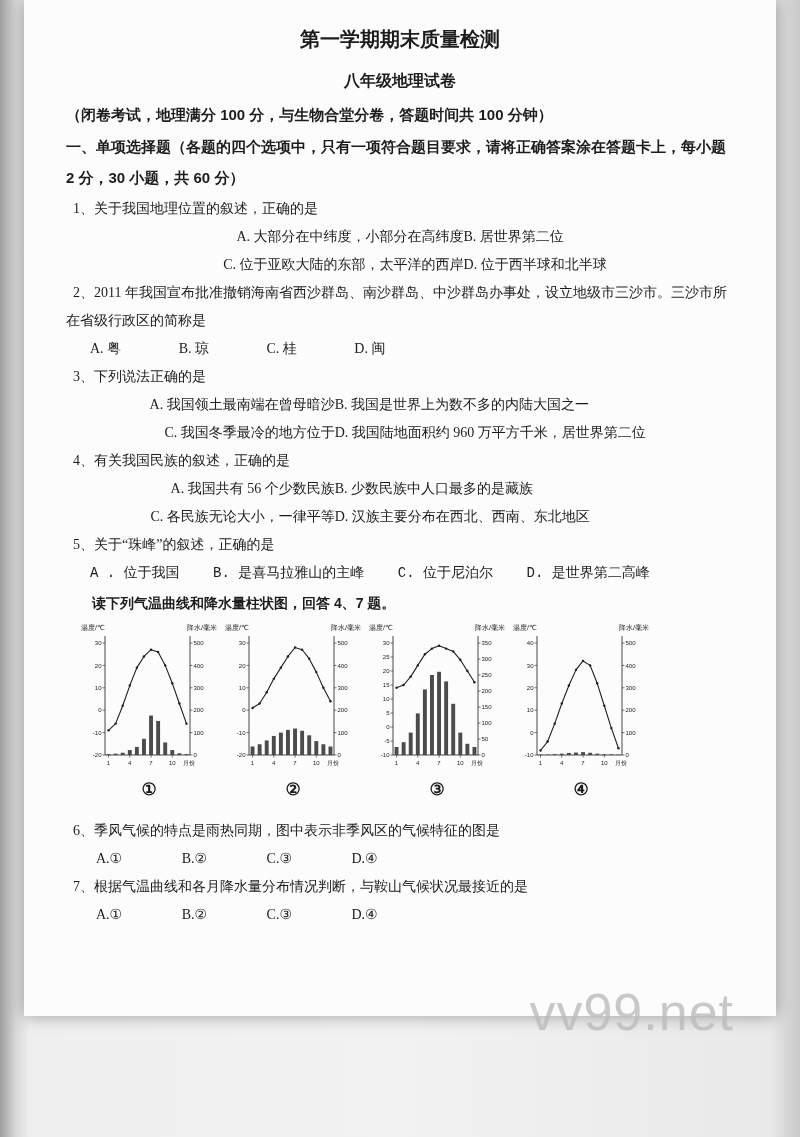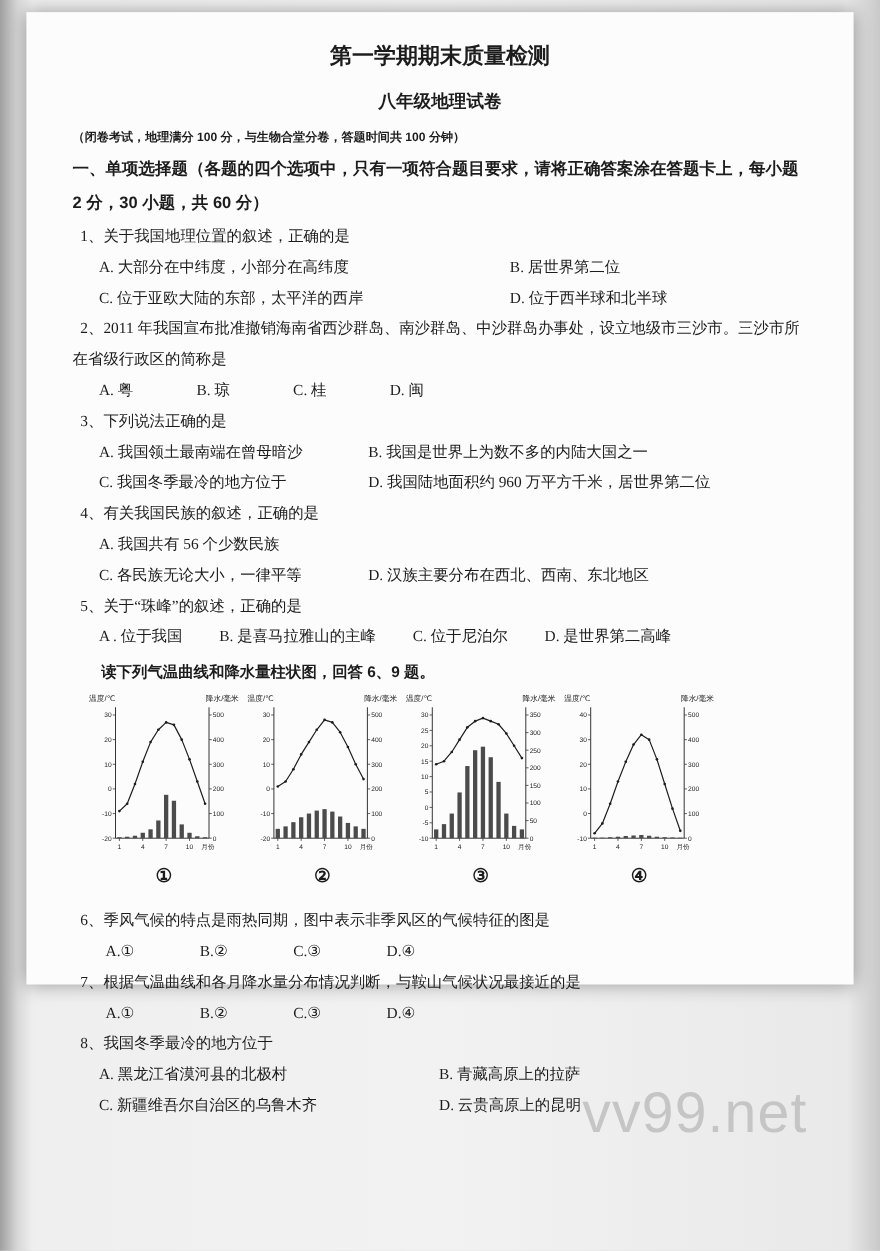--- a/index.html
+++ b/index.html
@@ -1,35 +1,35 @@
 <!DOCTYPE html>
 <html><head>
 <meta charset="utf-8">
 <style>
   html,body{margin:0;padding:0;}
   body{background:#cfcfcf;font-family:"Liberation Serif","DejaVu Serif",serif;color:#1c1c1c;}
   .scan{position:relative;width:800px;height:1137px;margin:0 auto;overflow:hidden;
         background:linear-gradient(90deg,#9f9f9f 0,#d8d8d8 16px,#efefef 30px,#f2f2f2 50%,#e9e9e9 calc(100% - 30px),#c9c9c9 100%);}
-  .page{position:absolute;left:24px;top:11px;width:752px;height:884px;background:#fcfcfc;
+  .page{position:absolute;left:24px;top:0;width:752px;height:1016px;background:#fcfcfc;
         box-shadow:0 0 16px rgba(0,0,0,.35);box-sizing:border-box;padding:14px 42px 0 42px;}
   .hei{font-family:"Liberation Sans","DejaVu Sans",sans-serif;}
   h1{font-size:20px;text-align:center;margin:12px 0 0;font-weight:700;}
   h2{font-size:16px;text-align:center;margin:18px 0 0;font-weight:700;}
-  .note{font-size:11px;font-weight:600;margin:14px 0 0;}
+  .note{font-size:15px;font-weight:600;margin:14px 0 0;}
   .section{font-size:15px;font-weight:700;line-height:31px;margin:6px 0 2px;}
   .stem{font-size:14px;line-height:28px;text-indent:7px;}
   .opt-row{display:flex;padding-left:24px;font-size:14px;line-height:28px;}
-  .opt-row .opt{white-space:nowrap;}
+  .opt-row .opt{white-space:nowrap;text-align:right;}
   .c58 .opt:first-child{flex:0 0 58%;}
   .c48 .opt:first-child{flex:0 0 48%;}
   .c38 .opt:first-child{flex:0 0 38%;}
   .opt-inline{padding-left:24px;font-size:14px;line-height:28px;}
   .opt-inline .opt{display:inline-block;}
   .gap-lg .opt{margin-right:54px;}
-  .gap-md .opt{margin-right:30px;}
+  .gap-md .opt{margin-right:30px;font-family:Liberation Mono, monospace;}
   .gap-xl{padding-left:30px;}
   .gap-xl .opt{margin-right:56px;}
   .charts-intro{font-size:14px;font-weight:700;line-height:28px;padding-left:26px;margin-top:2px;}
   .charts-row{display:flex;gap:6px;padding-left:14px;margin-top:4px;}
   .chart{width:138px;}
   .chart svg{display:block;width:138px;height:158px;}
   .chart svg text{font-family:"Liberation Sans","DejaVu Sans",sans-serif;fill:#222;}
   .chart-num{text-align:center;font-size:17px;font-weight:700;line-height:22px;}
   .after-charts{margin-top:16px;}
   .watermark{position:absolute;right:66px;top:982px;font-size:52px;font-weight:400;
@@ -78,38 +78,39 @@
       <div class="opt-row c38">
         <span class="opt">C.  我国冬季最冷的地方位于</span>
         <span class="opt">D. 我国陆地面积约 960 万平方千米，居世界第二位</span>
       </div>
     </div>
 
     <div class="q">
       <div class="stem">4、有关我国民族的叙述，正确的是</div>
       <div class="opt-row c38">
         <span class="opt">A. 我国共有 56 个少数民族</span>
+        <span class="opt">B. 少数民族中人口最多的是藏族</span>
       </div>
       <div class="opt-row c38">
         <span class="opt">C. 各民族无论大小，一律平等</span>
         <span class="opt">D. 汉族主要分布在西北、西南、东北地区</span>
       </div>
     </div>
 
     <div class="q">
       <div class="stem">5、关于“珠峰”的叙述，正确的是</div>
       <div class="opt-inline gap-md">
         <span class="opt">A . 位于我国</span>
         <span class="opt">B. 是喜马拉雅山的主峰</span>
         <span class="opt">C. 位于尼泊尔</span>
         <span class="opt">D. 是世界第二高峰</span>
       </div>
     </div>
 
-    <div class="charts-intro hei">读下列气温曲线和降水量柱状图，回答 6、9 题。</div>
+    <div class="charts-intro hei">读下列气温曲线和降水量柱状图，回答 4、7 题。</div>
 
     <div class="charts-row">
       <div class="chart">
         <svg viewBox="0 0 138 158">
             <text x="1" y="9" text-anchor="start" font-size="7">温度/℃</text>
             <text x="137" y="9" text-anchor="end" font-size="7">降水/毫米</text>
             <line x1="25" y1="15" x2="25" y2="134" stroke="#333" stroke-width="0.9"></line>
             <line x1="110" y1="15" x2="110" y2="134" stroke="#333" stroke-width="0.9"></line>
             <line x1="25" y1="134" x2="110" y2="134" stroke="#333" stroke-width="0.9"></line>
             <line x1="22.5" y1="134" x2="25" y2="134" stroke="#333" stroke-width="0.7"></line>
@@ -402,28 +403,17 @@
     <div class="q">
       <div class="stem">7、根据气温曲线和各月降水量分布情况判断，与鞍山气候状况最接近的是</div>
       <div class="opt-inline gap-xl">
         <span class="opt">A.①</span>
         <span class="opt">B.②</span>
         <span class="opt">C.③</span>
         <span class="opt">D.④</span>
       </div>
     </div>
 
-    <div class="q">
-      <div class="stem">8、我国冬季最冷的地方位于</div>
-      <div class="opt-row c48">
-        <span class="opt">A. 黑龙江省漠河县的北极村</span>
-        <span class="opt">B. 青藏高原上的拉萨</span>
-      </div>
-      <div class="opt-row c48">
-        <span class="opt">C. 新疆维吾尔自治区的乌鲁木齐</span>
-        <span class="opt">D. 云贵高原上的昆明</span>
-      </div>
-    </div>
 
   </div>
 
   <div class="watermark">vv99.net</div>
 </div>
 
 </body></html>

